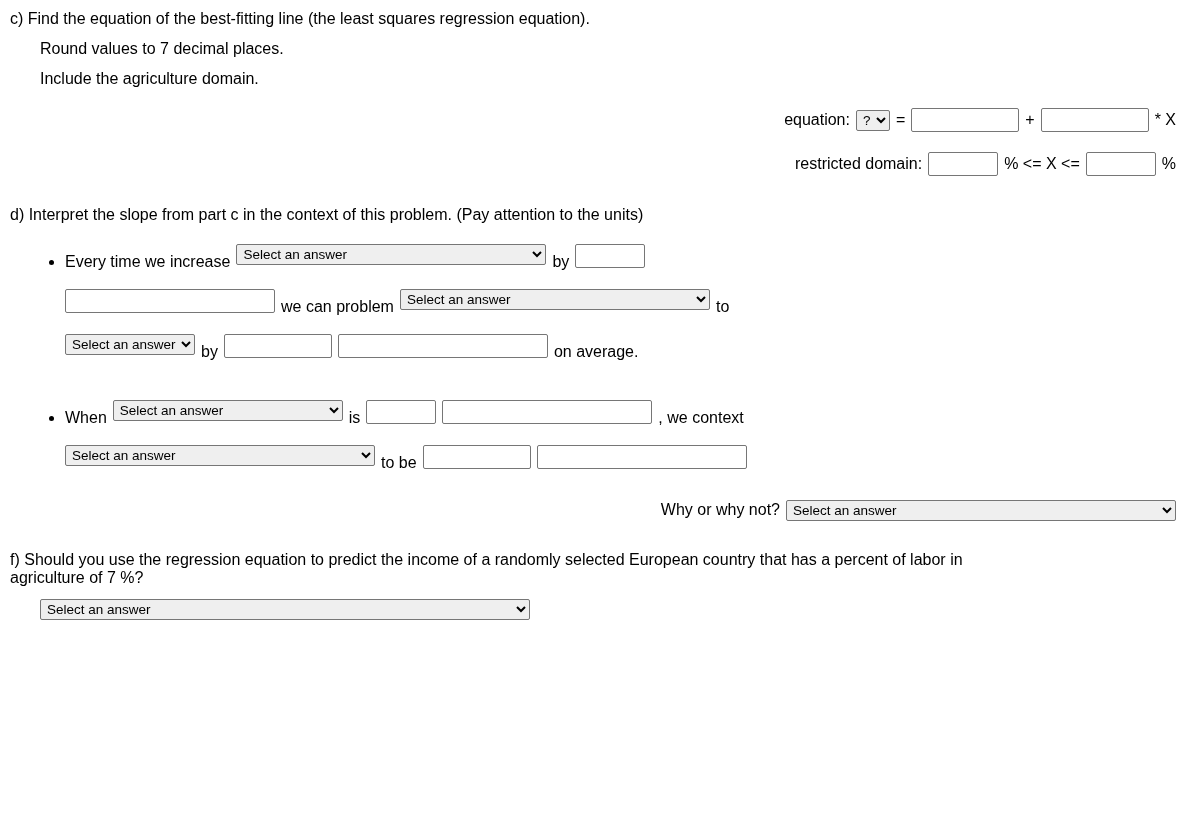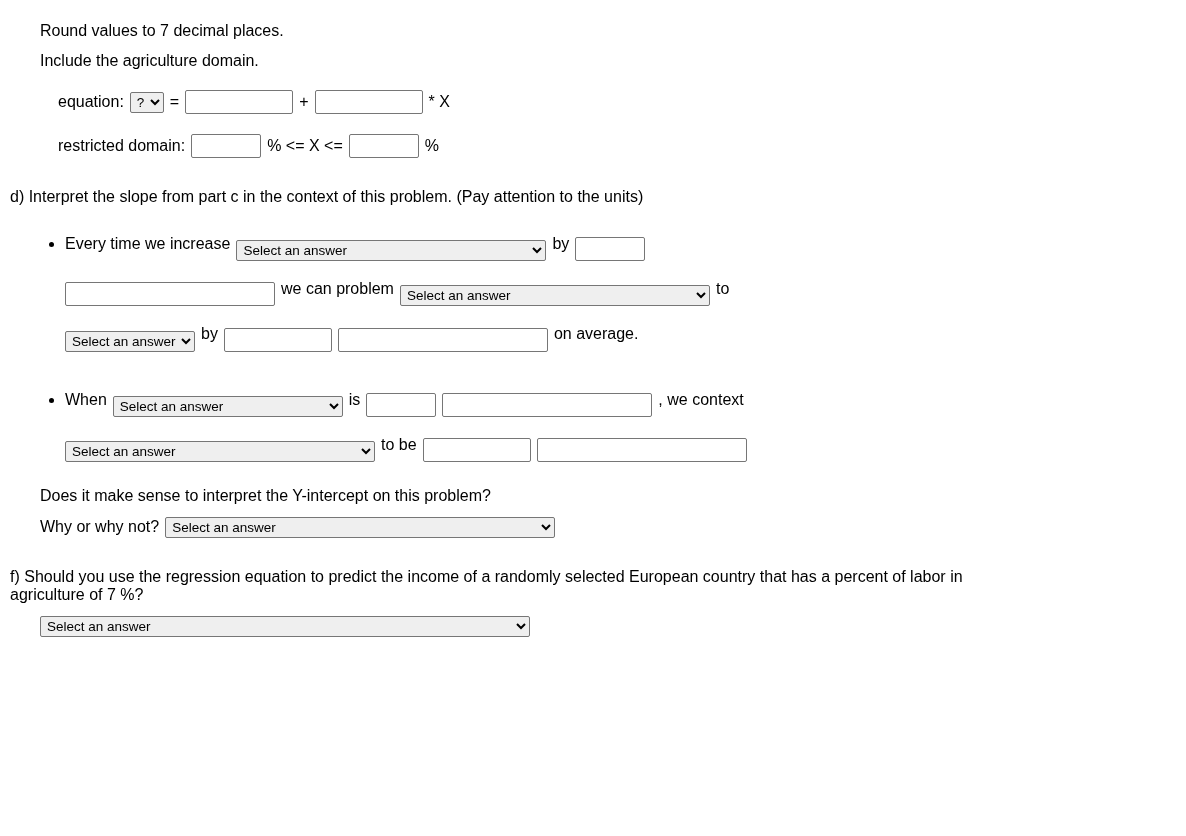--- a/index.html
+++ b/index.html
@@ -50,39 +50,41 @@
   }
   .w-sm { width: 60px; }
   .w-md { width: 98px; }
   .w-lg { width: 200px; }
   .row {
     display: flex;
     align-items: center;
     flex-wrap: wrap;
     gap: 6px;
     margin-bottom: 14px;
+    justify-content: flex-end;
   }
   .row span {
     white-space: nowrap;
   }
   .bullet-block {
     display: block;
   }
   .bullet-line {
     display: flex;
-    align-items: flex-end;
+    align-items: flex-start;
     flex-wrap: wrap;
     gap: 6px;
     margin-bottom: 10px;
   }
 </style>
 </head>
 <body>
 
 <div class="section">
+  <div>c) Find the equation of the best-fitting line (the least squares regression equation).</div>
   <div class="indent1">Round values to 7 decimal places.</div>
   <div class="indent1">Include the agriculture domain.</div>
 
   <div class="indent2 row">
     <span>equation:</span>
     <select>
       <option>?</option>
     </select>
     <span>=</span>
     <input type="text" class="w-md" style="">
@@ -154,21 +156,20 @@
             <option>Select an answer</option>
           </select>
           <span>to be</span>
           <input type="text" class="w-md" style="">
           <input type="text" class="w-lg" style="">
         </div>
       </div>
     </li>
   </ul>
 
-  <div class="indent1" style="margin-top:25px">Does it make sense to interpret the Y-intercept on this problem?</div>
   <div class="indent1 row">
     <span>Why or why not?</span>
     <select style="width:390px">
       <option>Select an answer</option>
     </select>
   </div>
 </div>
 
 <div class="section">
   <div style="max-width:980px">f) Should you use the regression equation to predict the income of a randomly selected European country that has a percent of labor in agriculture of 7 %?</div>

